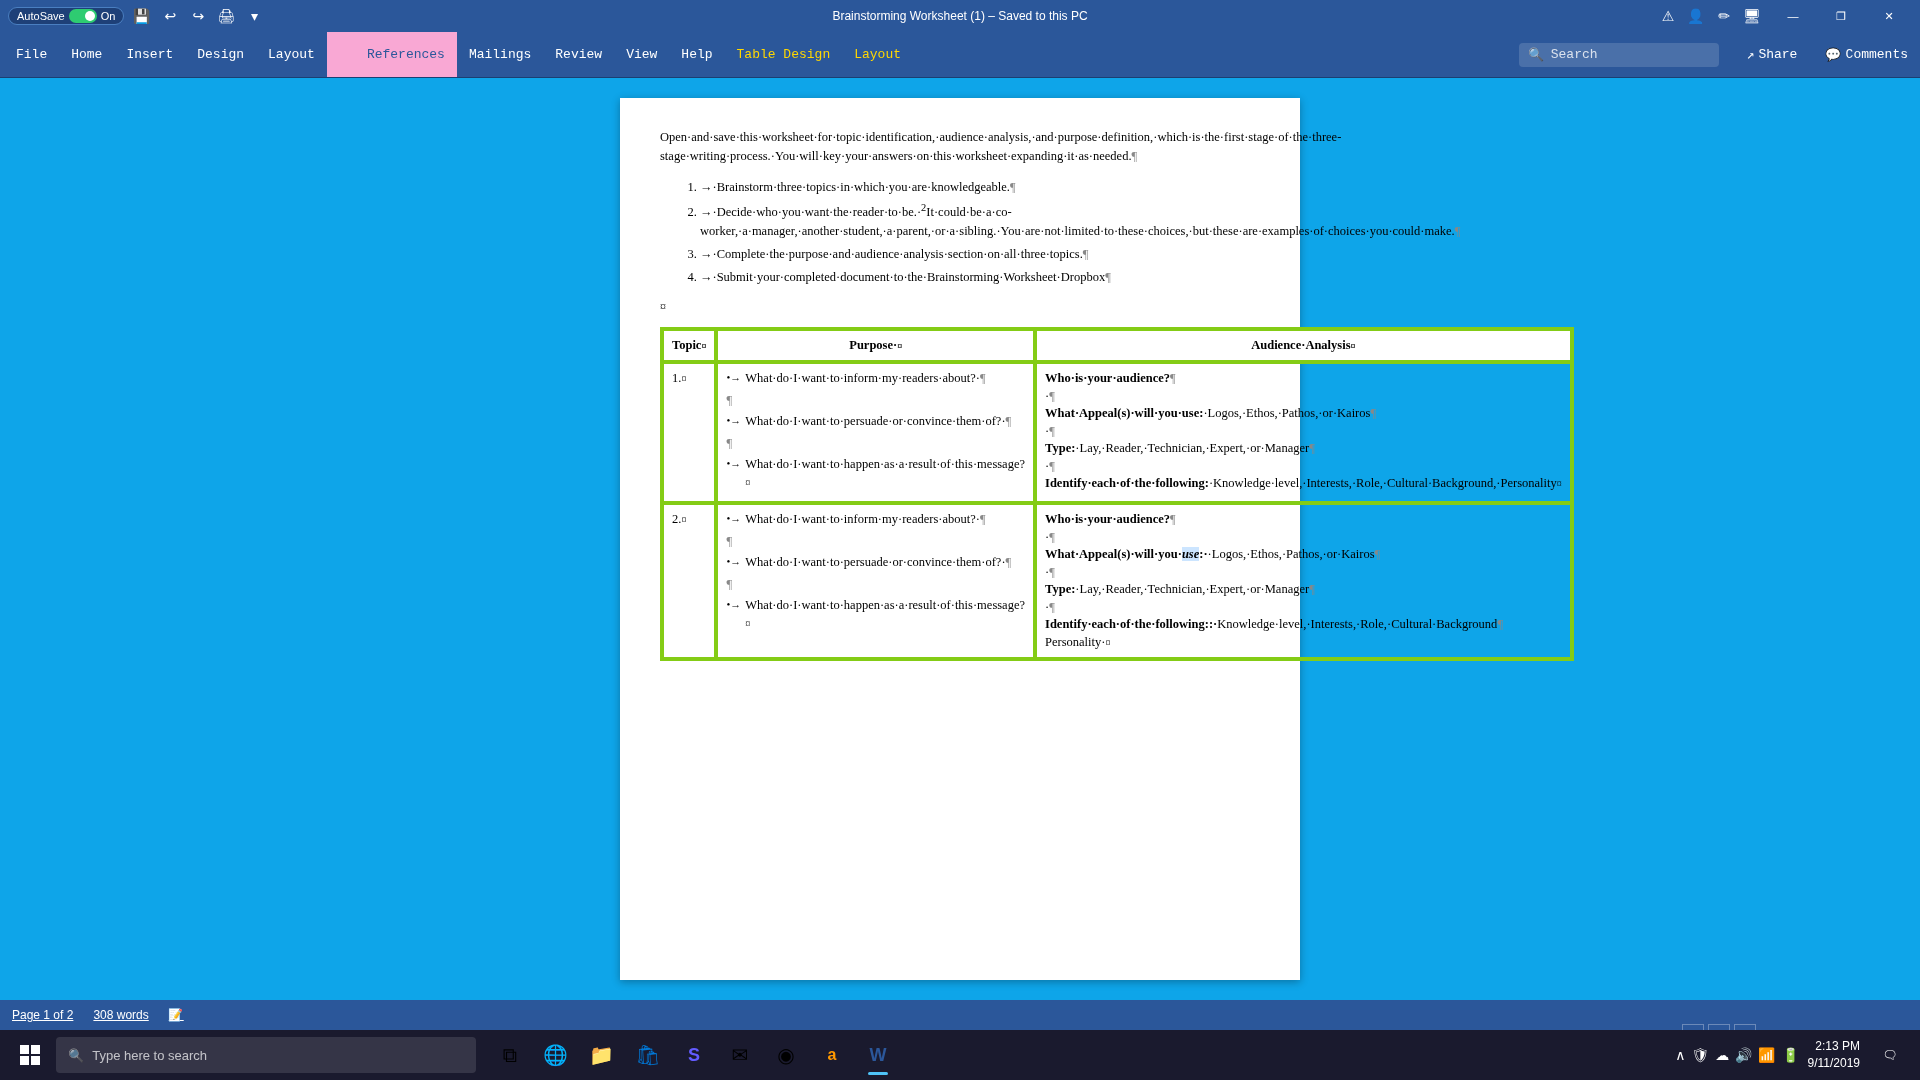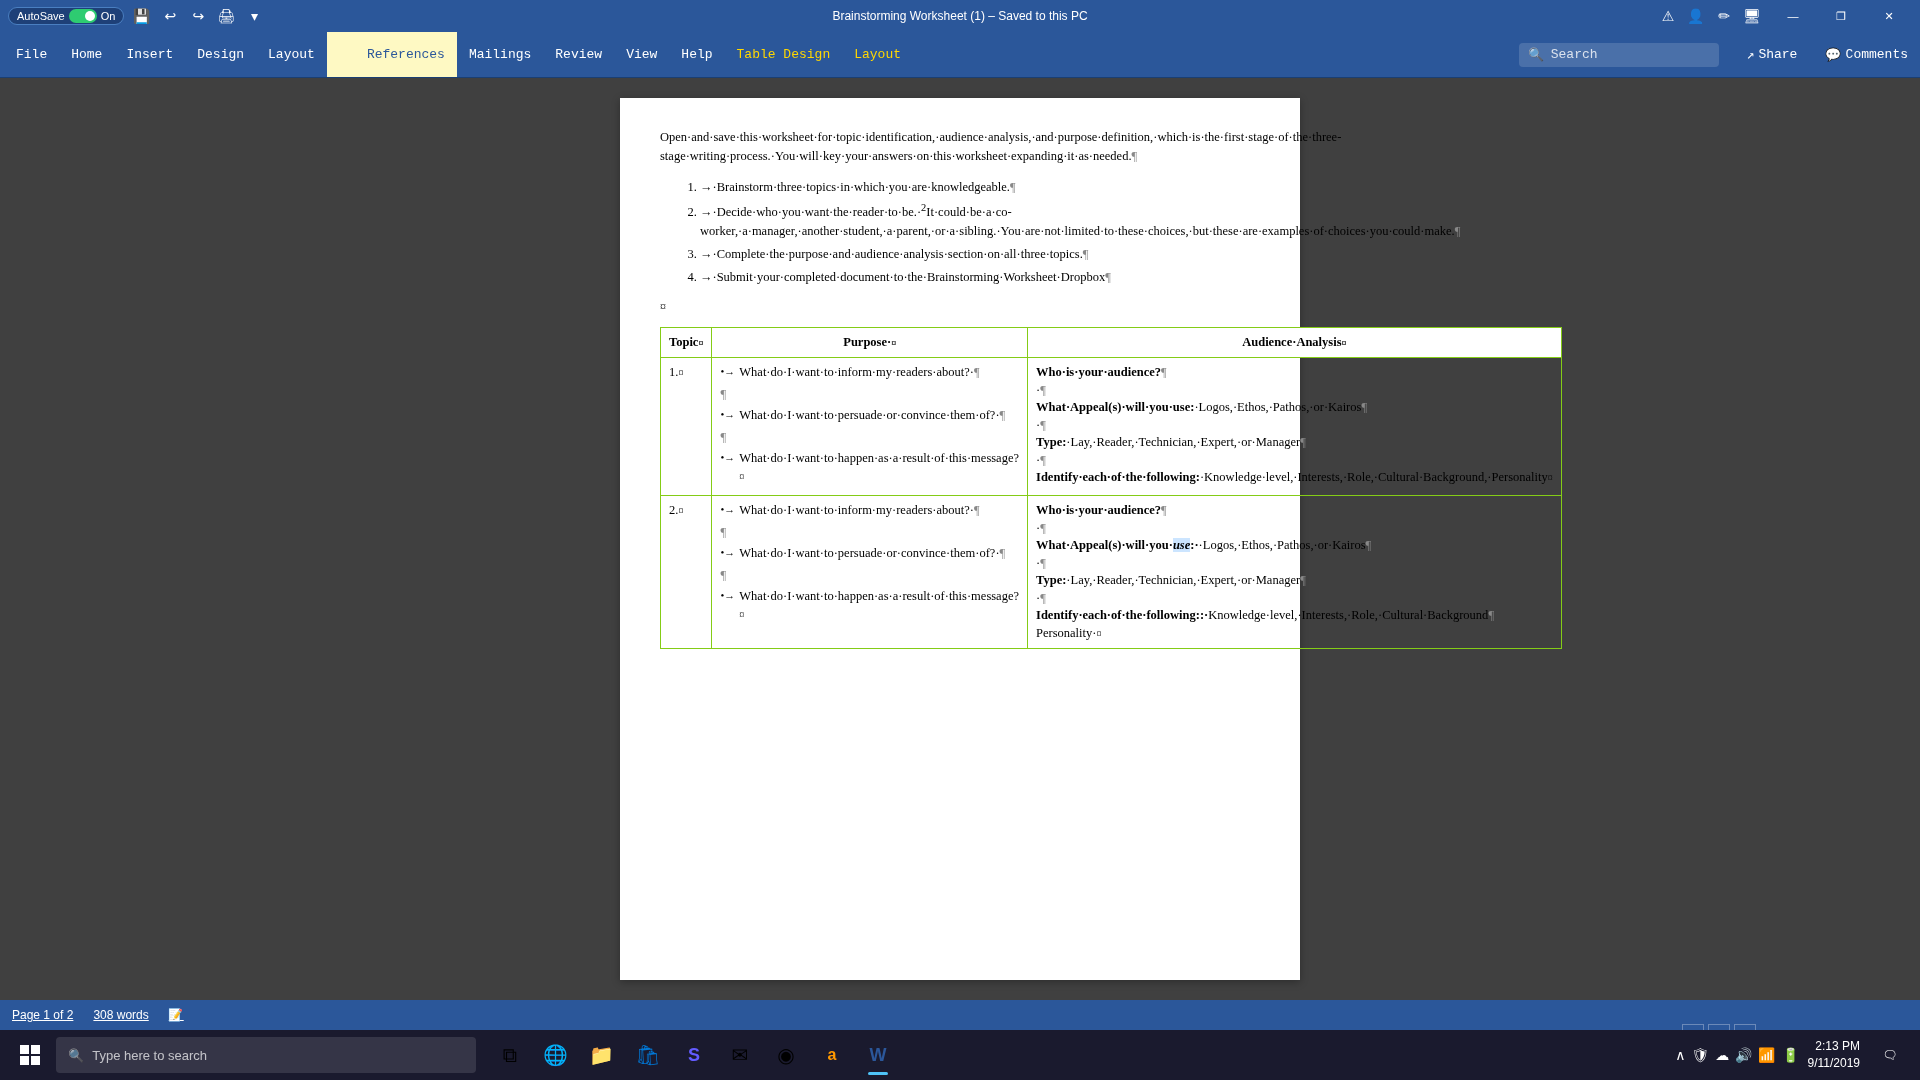--- a/index.html
+++ b/index.html
@@ -58,41 +58,41 @@
     }
     .ribbon-tab {
       padding: 0 12px;
       display: flex;
       align-items: center;
       font-size: 13px;
       color: white;
       cursor: pointer;
       white-space: nowrap;
     }
-    .ribbon-tab.active { background: #fef9c3; color: #2b579a; font-weight: 500; padding-left: 40px; }
+    .ribbon-tab.active { background: #f9a8d4; color: #2b579a; font-weight: 500; padding-left: 40px; }
     .ribbon-tab.highlight { color: #ffd700; }
     .ribbon-search {
       margin-left: auto;
       display: flex;
       align-items: center;
       background: rgba(255,255,255,0.15);
       border-radius: 4px;
       padding: 4px 10px;
       color: rgba(255,255,255,0.8);
       font-size: 13px;
       gap: 6px;
       align-self: center;
       width: 200px;
     }
     .ribbon-actions { display: flex; align-items: center; gap: 12px; margin-left: 20px; color: white; font-size: 13px; }
     .ribbon-action { display: flex; align-items: center; gap: 4px; cursor: pointer; padding: 4px 8px; }
 
     
     .doc-area {
-      background: #404040;
+      background: #0ea5e9;
       height: calc(1080px - 32px - 46px - 30px - 50px);
       overflow: hidden;
       display: flex;
       justify-content: center;
       padding: 20px 0;
     }
     .page {
       background: white;
       width: 680px;
       min-height: 700px;
@@ -125,21 +125,21 @@
 
     
     .doc-table {
       width: 100%;
       border-collapse: collapse;
       margin-top: 10px;
       font-family: 'Times New Roman', Times, serif;
       font-size: 12.5px;
     }
     .doc-table th, .doc-table td {
-      border: 1px solid #84cc16;
+      border: 4px solid #84cc16;
       padding: 6px 8px;
       vertical-align: top;
     }
     .doc-table th {
       font-weight: bold;
       background: white;
     }
     .col-topic { width: 70px; }
     .col-purpose { width: 230px; }
     .col-audience { width: 300px; }

